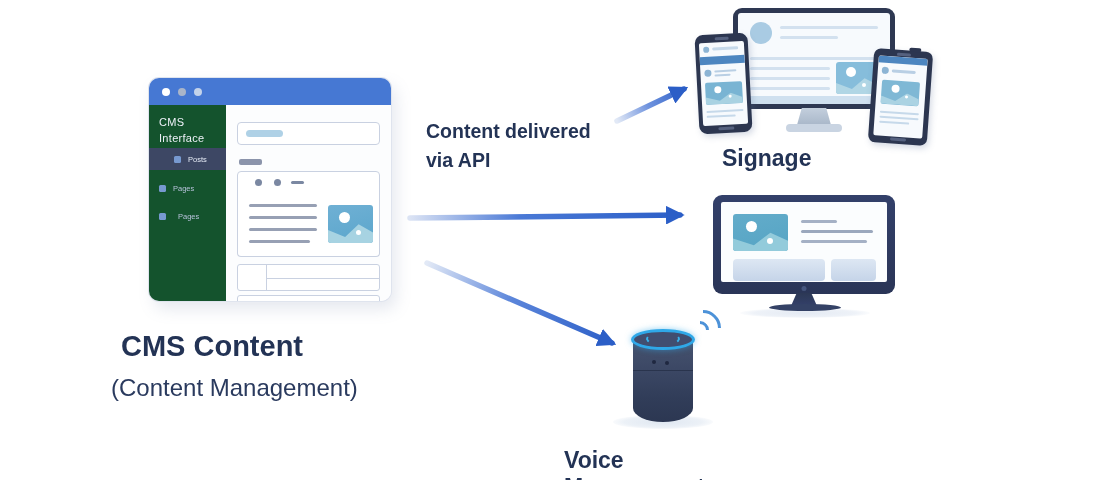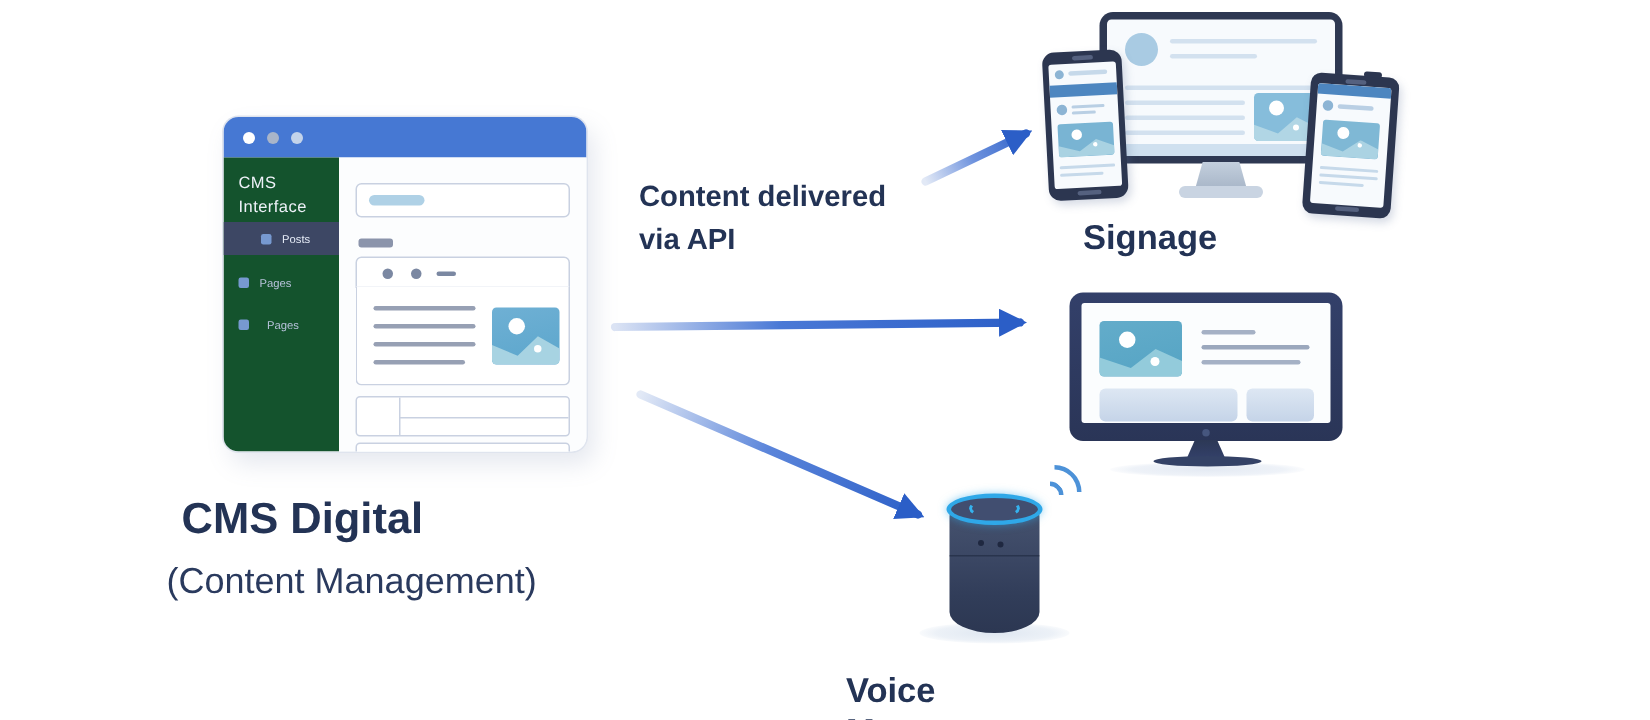--- a/index.html
+++ b/index.html
@@ -154,21 +154,21 @@
         </div>
         <div class="sk-box table-box">
           <span class="vline"></span>
           <span class="hline"></span>
         </div>
         <div class="sk-box row-box"></div>
       </div>
     </div>
   </div>
 
-  <div class="lbl backend-title">CMS Digital</div>
+  <div class="lbl backend-title">CMS Content</div>
   <div class="lbl backend-sub">(Content Management)</div>
   <div class="lbl api-caption">
     <div>Content delivered</div>
     <div>via API</div>
   </div>
   <div class="lbl website-lbl">Signage</div>
   <div class="lbl voice-lbl">Voice Management</div>
 
   <svg class="arrows" width="1100" height="480">
     <defs>

